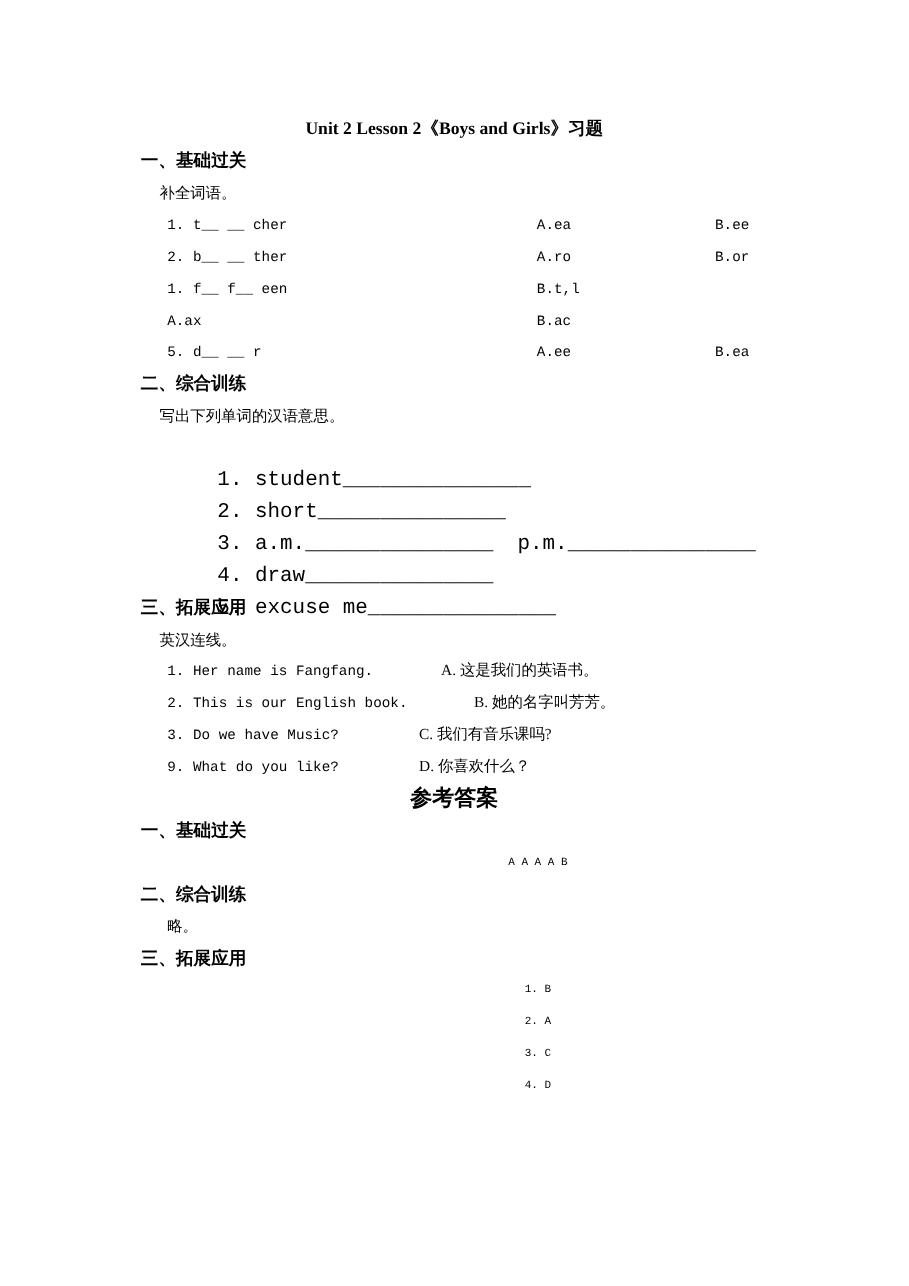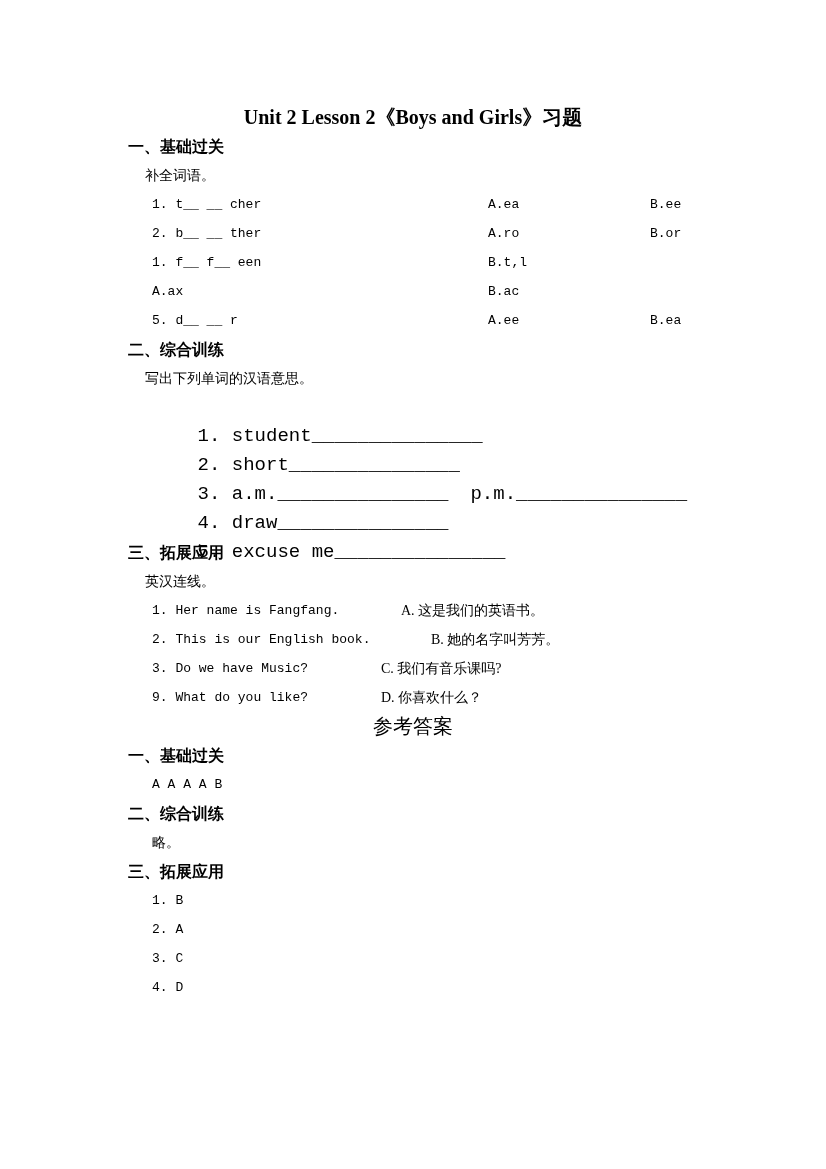--- a/index.html
+++ b/index.html
@@ -12,21 +12,21 @@
     box-sizing: border-box;
     padding-top: 103px;
     font-family: "Liberation Serif", serif;
     overflow: hidden;
   }
   .line { height: 29px; line-height: 29px; white-space: pre; }
   .title-line {
     text-align: center;
     font-family: "Liberation Serif", serif;
     font-weight: bold;
-    font-size: 20px;
+    font-size: 16px;
   }
   .heading {
     margin-left: 128px;
     font-family: "Liberation Sans", sans-serif;
     font-weight: bold;
     font-size: 16px;
   }
   .instruction {
     margin-left: 145px;
     font-family: Liberation Sans, sans-serif;
@@ -51,27 +51,28 @@
     grid-template-columns: 229px auto;
     font-size: 13px;
   }
   .s3-row .en { font-family: "Liberation Mono", monospace; }
   .s3-row .cn { font-family: "Liberation Serif", serif; font-size: 14px; }
   .s3-row.r1 .cn { margin-left: 20px; }
   .s3-row.r2 .cn { margin-left: 50px; }
   .answer-title-line {
     text-align: center;
     font-family: "Liberation Sans", sans-serif;
-    font-weight: normal;
+    font-weight: bold;
     font-size: 20px;
   }
   .answer-mono {
     margin-left: 152px;
     font-family: "Liberation Mono", monospace;
-    font-size: 13px;
+    font-size: 10px;
+    text-align: center;
   }
   .answer-cn {
     margin-left: 152px;
     font-family: "Liberation Serif", serif;
     font-size: 14px;
   }
 </style>
 </head>
 <body>
 

